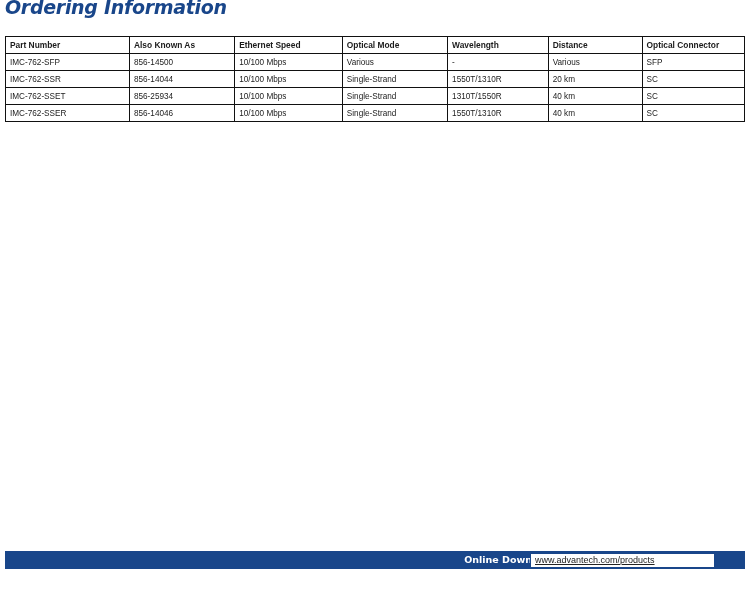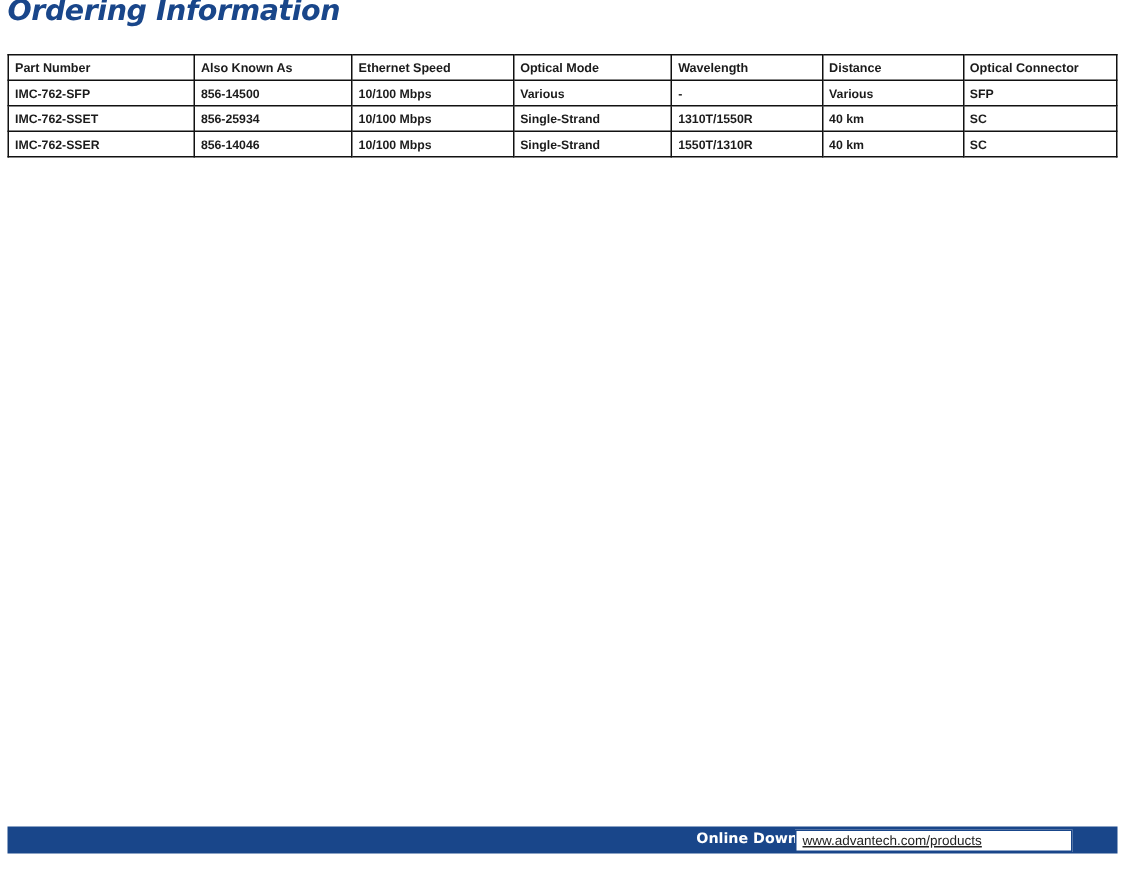--- a/index.html
+++ b/index.html
@@ -43,21 +43,21 @@
     color: #1b1b1b;
   }
   table.order-table th,
   table.order-table td {
     border: 1px solid #111111;
     padding: 2px 4px 2px 4px;
     text-align: left;
     vertical-align: middle;
     line-height: 11px;
     height: 12px;
-    font-weight: bold;
+    font-weight: normal;
     white-space: nowrap;
   }
   table.order-table th {
     font-weight: bold;
     font-size: 8.4px;
   }
   table.order-table tr {
     height: 15px;
   }
   .col-0 { width: 128px; }
@@ -133,20 +133,29 @@
       <tr>
         <td>IMC-762-SFP</td>
         <td>856-14500</td>
         <td>10/100 Mbps</td>
         <td>Various</td>
         <td>-</td>
         <td>Various</td>
         <td>SFP</td>
       </tr>
       <tr>
+        <td>IMC-762-SSR</td>
+        <td>856-14044</td>
+        <td>10/100 Mbps</td>
+        <td>Single-Strand</td>
+        <td>1550T/1310R</td>
+        <td>20 km</td>
+        <td>SC</td>
+      </tr>
+      <tr>
         <td>IMC-762-SSET</td>
         <td>856-25934</td>
         <td>10/100 Mbps</td>
         <td>Single-Strand</td>
         <td>1310T/1550R</td>
         <td>40 km</td>
         <td>SC</td>
       </tr>
       <tr>
         <td>IMC-762-SSER</td>

